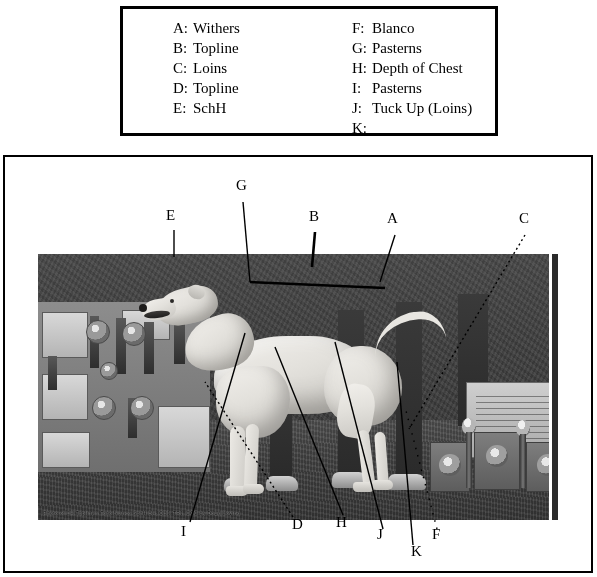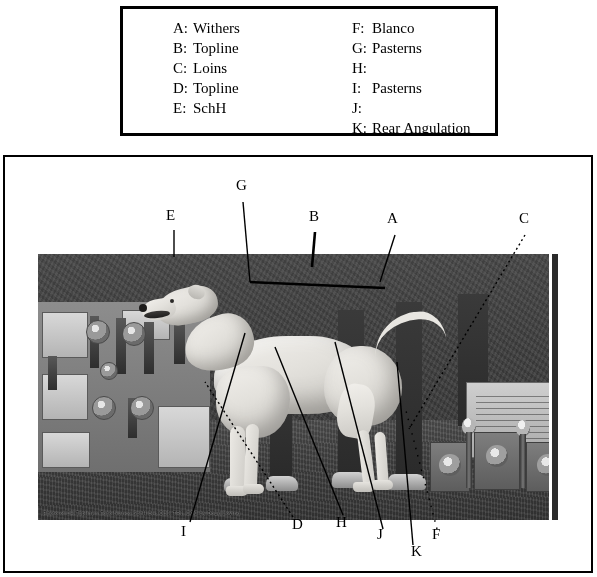--- a/index.html
+++ b/index.html
@@ -311,31 +311,32 @@
         <div class="legend-entry">
           <span class="legend-key">F:</span>
           <span class="legend-term">Blanco</span>
         </div>
         <div class="legend-entry">
           <span class="legend-key">G:</span>
           <span class="legend-term">Pasterns</span>
         </div>
         <div class="legend-entry">
           <span class="legend-key">H:</span>
+          <span class="legend-term">Depth of Chest</span>
         </div>
         <div class="legend-entry">
           <span class="legend-key">I:</span>
           <span class="legend-term">Pasterns</span>
         </div>
         <div class="legend-entry">
           <span class="legend-key">J:</span>
+          <span class="legend-term">Tuck Up (Loins)</span>
         </div>
         <div class="legend-entry">
           <span class="legend-key">K:</span>
-          <span class="legend-term">Rear Angulation</span>
         </div>
       </div>
 
     </div>
   </div>
 
   <div id="figure-frame">
 
     <div id="photo">
 

